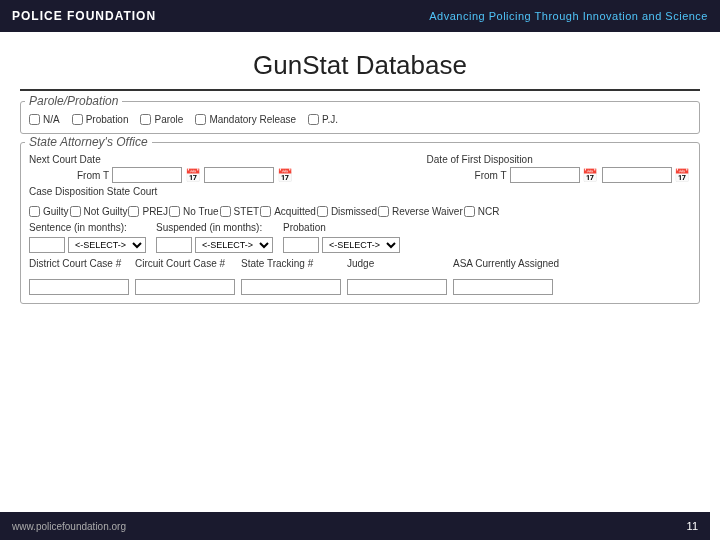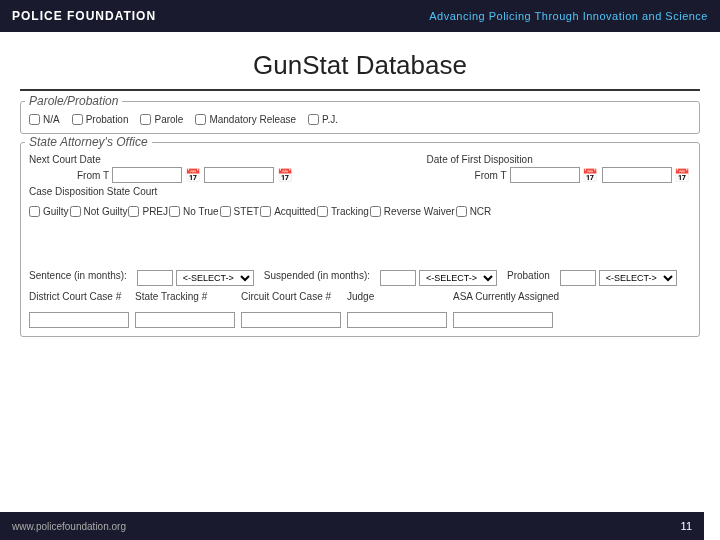--- a/index.html
+++ b/index.html
@@ -155,23 +155,22 @@
 
     
     .sentence-row {
       display: flex;
       align-items: flex-end;
       gap: 10px;
       margin-top: 5px;
     }
     .sentence-group {
       display: flex;
-      flex-direction: row;
-      gap: 10px;
-      margin-top: 48px;
+      flex-direction: column;
+      gap: 4px;
     }
     .sentence-inner {
       display: flex;
       align-items: center;
       gap: 3px;
     }
     .sentence-input {
       width: 36px;
       border: 1px solid #999;
       height: 16px;
@@ -204,21 +203,21 @@
       height: 16px;
       font-size: 10px;
       padding: 1px 3px;
     }
 
     
     .footer {
       position: absolute;
       bottom: 0;
       left: 0;
-      right: 16px;
+      right: 10px;
       background: #1a1a2e;
       height: 28px;
       display: flex;
       align-items: center;
       justify-content: space-between;
       padding: 0 12px;
     }
     .footer-url {
       color: #aaa;
       font-size: 10px;
@@ -330,21 +329,21 @@
       <div class="checkbox-item">
         <input type="checkbox" style="">
         <span>STET</span>
       </div>
       <div class="checkbox-item">
         <input type="checkbox" style="">
         <span>Acquitted</span>
       </div>
       <div class="checkbox-item">
         <input type="checkbox" style="">
-        <span>Tracking</span>
+        <span>Dismissed</span>
       </div>
       <div class="checkbox-item">
         <input type="checkbox" style="">
         <span>Reverse Waiver</span>
       </div>
       <div class="checkbox-item">
         <input type="checkbox" style="">
         <span>NCR</span>
       </div>
     </div>
@@ -378,25 +377,25 @@
         </div>
       </div>
     </div>
 
     <div class="bottom-row">
       <div class="bottom-field">
         <span class="field-label">District Court Case #</span>
         <input type="text" class="bottom-input" style="">
       </div>
       <div class="bottom-field">
+        <span class="field-label">Circuit Court Case #</span>
+        <input type="text" class="bottom-input" style="">
+      </div>
+      <div class="bottom-field">
         <span class="field-label">State Tracking #</span>
-        <input type="text" class="bottom-input" style="">
-      </div>
-      <div class="bottom-field">
-        <span class="field-label">Circuit Court Case #</span>
         <input type="text" class="bottom-input" style="">
       </div>
       <div class="bottom-field">
         <span class="field-label">Judge</span>
         <input type="text" class="bottom-input" style="">
       </div>
       <div class="bottom-field">
         <span class="field-label">ASA Currently Assigned</span>
         <input type="text" class="bottom-input" style="">
       </div>

